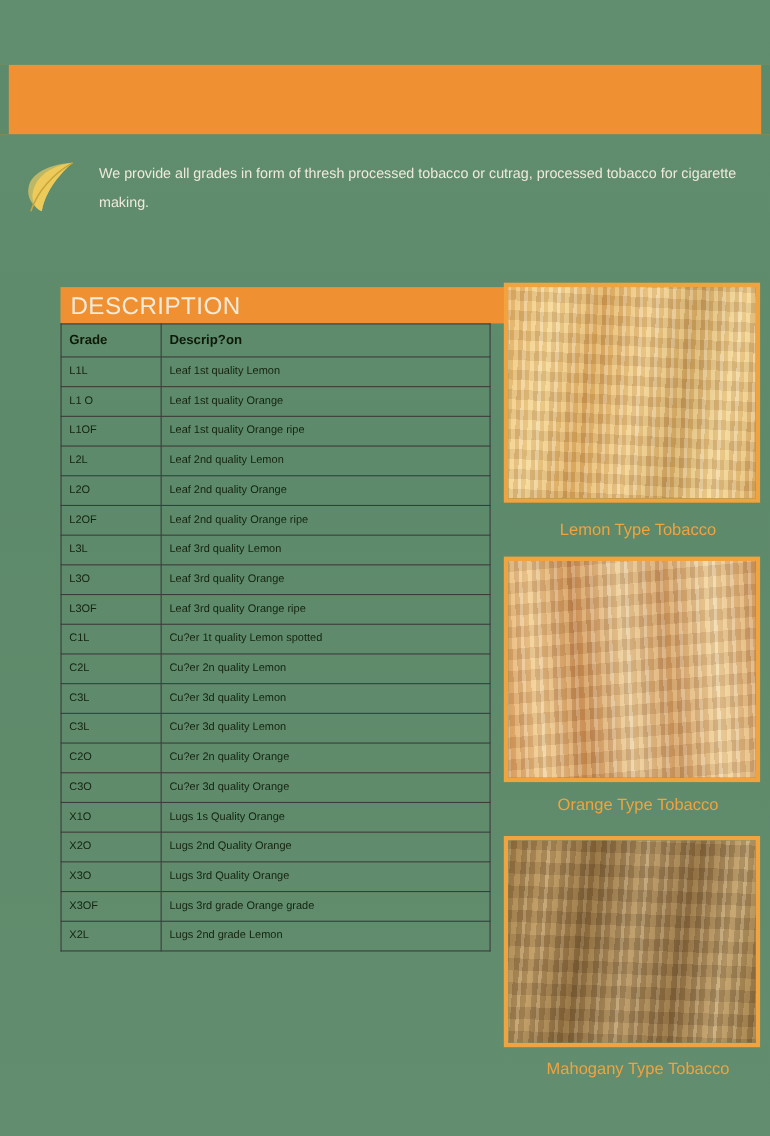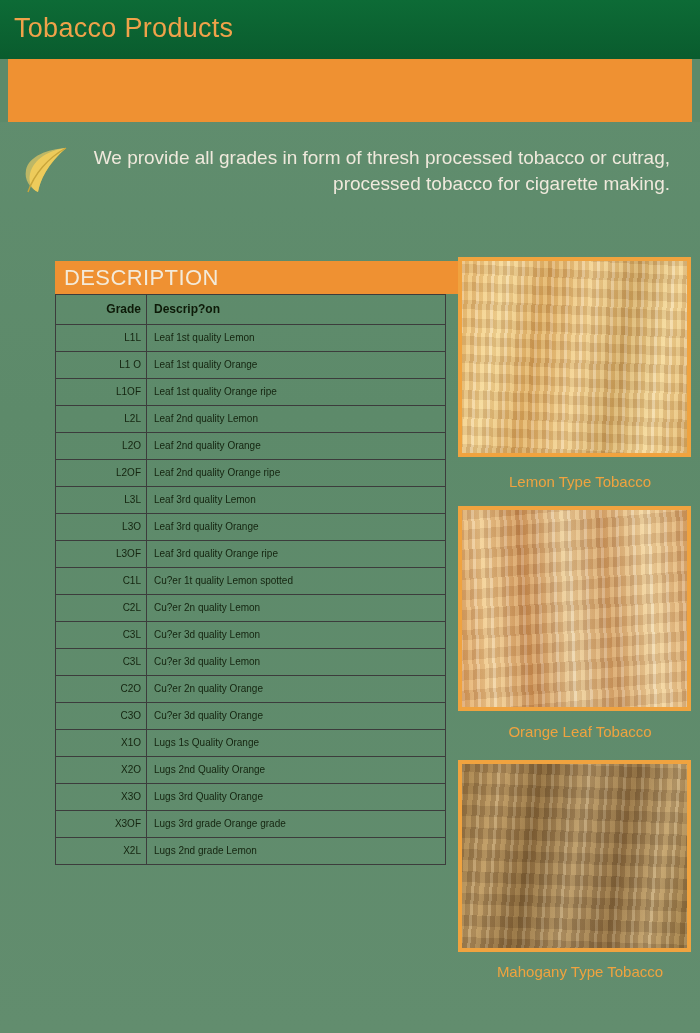--- a/index.html
+++ b/index.html
@@ -72,27 +72,26 @@
   }
   .leaf-icon {
     position: absolute;
     left: 6px;
     top: 4px;
     width: 52px;
     height: 52px;
   }
   .intro-text {
     position: absolute;
-    left: 56px;
+    left: 76px;
     top: 5px;
     width: 600px;
-    font-size: 19px;
+    font-size: 13px;
     line-height: 26px;
     color: #efe9dc;
-    text-align: right;
   }
   
   .desc-header {
     position: absolute;
     left: 55px;
     top: 261px;
     width: 433px;
     height: 33px;
     background: #ef9132;
   }
@@ -116,21 +115,20 @@
     border: 1px solid #3c3c3c;
     font-size: 10px;
     color: #14240f;
     padding: 3px 5px 4px 7px;
     height: 19px;
     vertical-align: middle;
     background: transparent;
   }
   table.grades td.col-grade {
     width: 78px;
-    text-align: right;
   }
   table.grades tr.head td {
     font-weight: bold;
     font-size: 12px;
     color: #0d1a08;
     height: 22px;
   }
   
   .photo {
     position: absolute;
@@ -176,23 +174,20 @@
       repeating-linear-gradient(94deg, rgba(255,255,255,0.10) 0 3px, rgba(110,76,40,0.26) 3px 8px, rgba(196,160,104,0.22) 8px 13px, rgba(86,58,30,0.22) 13px 18px),
       repeating-linear-gradient(2deg, rgba(70,46,22,0.16) 0 11px, rgba(210,176,120,0.10) 11px 22px),
       linear-gradient(100deg, #9e7b46 0%, #c2a06a 16%, #8a6a3c 32%, #bda070 50%, #8f6f42 68%, #c8ab78 84%, #97763f 100%);
   }
 </style>
 </head>
 <body>
 
 <div class="page">
 
-  <div class="header-bar">
-    <div class="header-title">Tobacco Products</div>
-  </div>
   <div class="orange-band"></div>
   <div class="orange-band-inner"></div>
   <div class="orange-band-inner2"></div>
 
   <div class="intro">
     <span class="leaf-icon">
       <svg viewBox="0 0 52 52" width="52" height="52" aria-hidden="true">
         <path d="M46 4 C30 6 14 14 10 30 C8 38 12 46 18 48 C20 36 28 20 46 4 Z" fill="#e9c74f"></path>
         <path d="M46 4 C34 14 22 28 18 48 C10 44 4 36 6 26 C9 12 28 5 46 4 Z" fill="#f0ce63" opacity="0.65"></path>
         <path d="M8 48 C14 30 28 14 46 4" stroke="#c8a53a" stroke-width="1.4" fill="none"></path>
@@ -295,20 +290,20 @@
   </table>
 
   <div class="photo photo-1">
     <div class="tex-lemon"></div>
   </div>
   <div class="cap cap-1">Lemon Type Tobacco</div>
 
   <div class="photo photo-2">
     <div class="tex-orange"></div>
   </div>
-  <div class="cap cap-2">Orange Leaf Tobacco</div>
+  <div class="cap cap-2">Orange Type Tobacco</div>
 
   <div class="photo photo-3">
     <div class="tex-mahogany"></div>
   </div>
   <div class="cap cap-3">Mahogany Type Tobacco</div>
 
 </div>
 
 </body></html>

